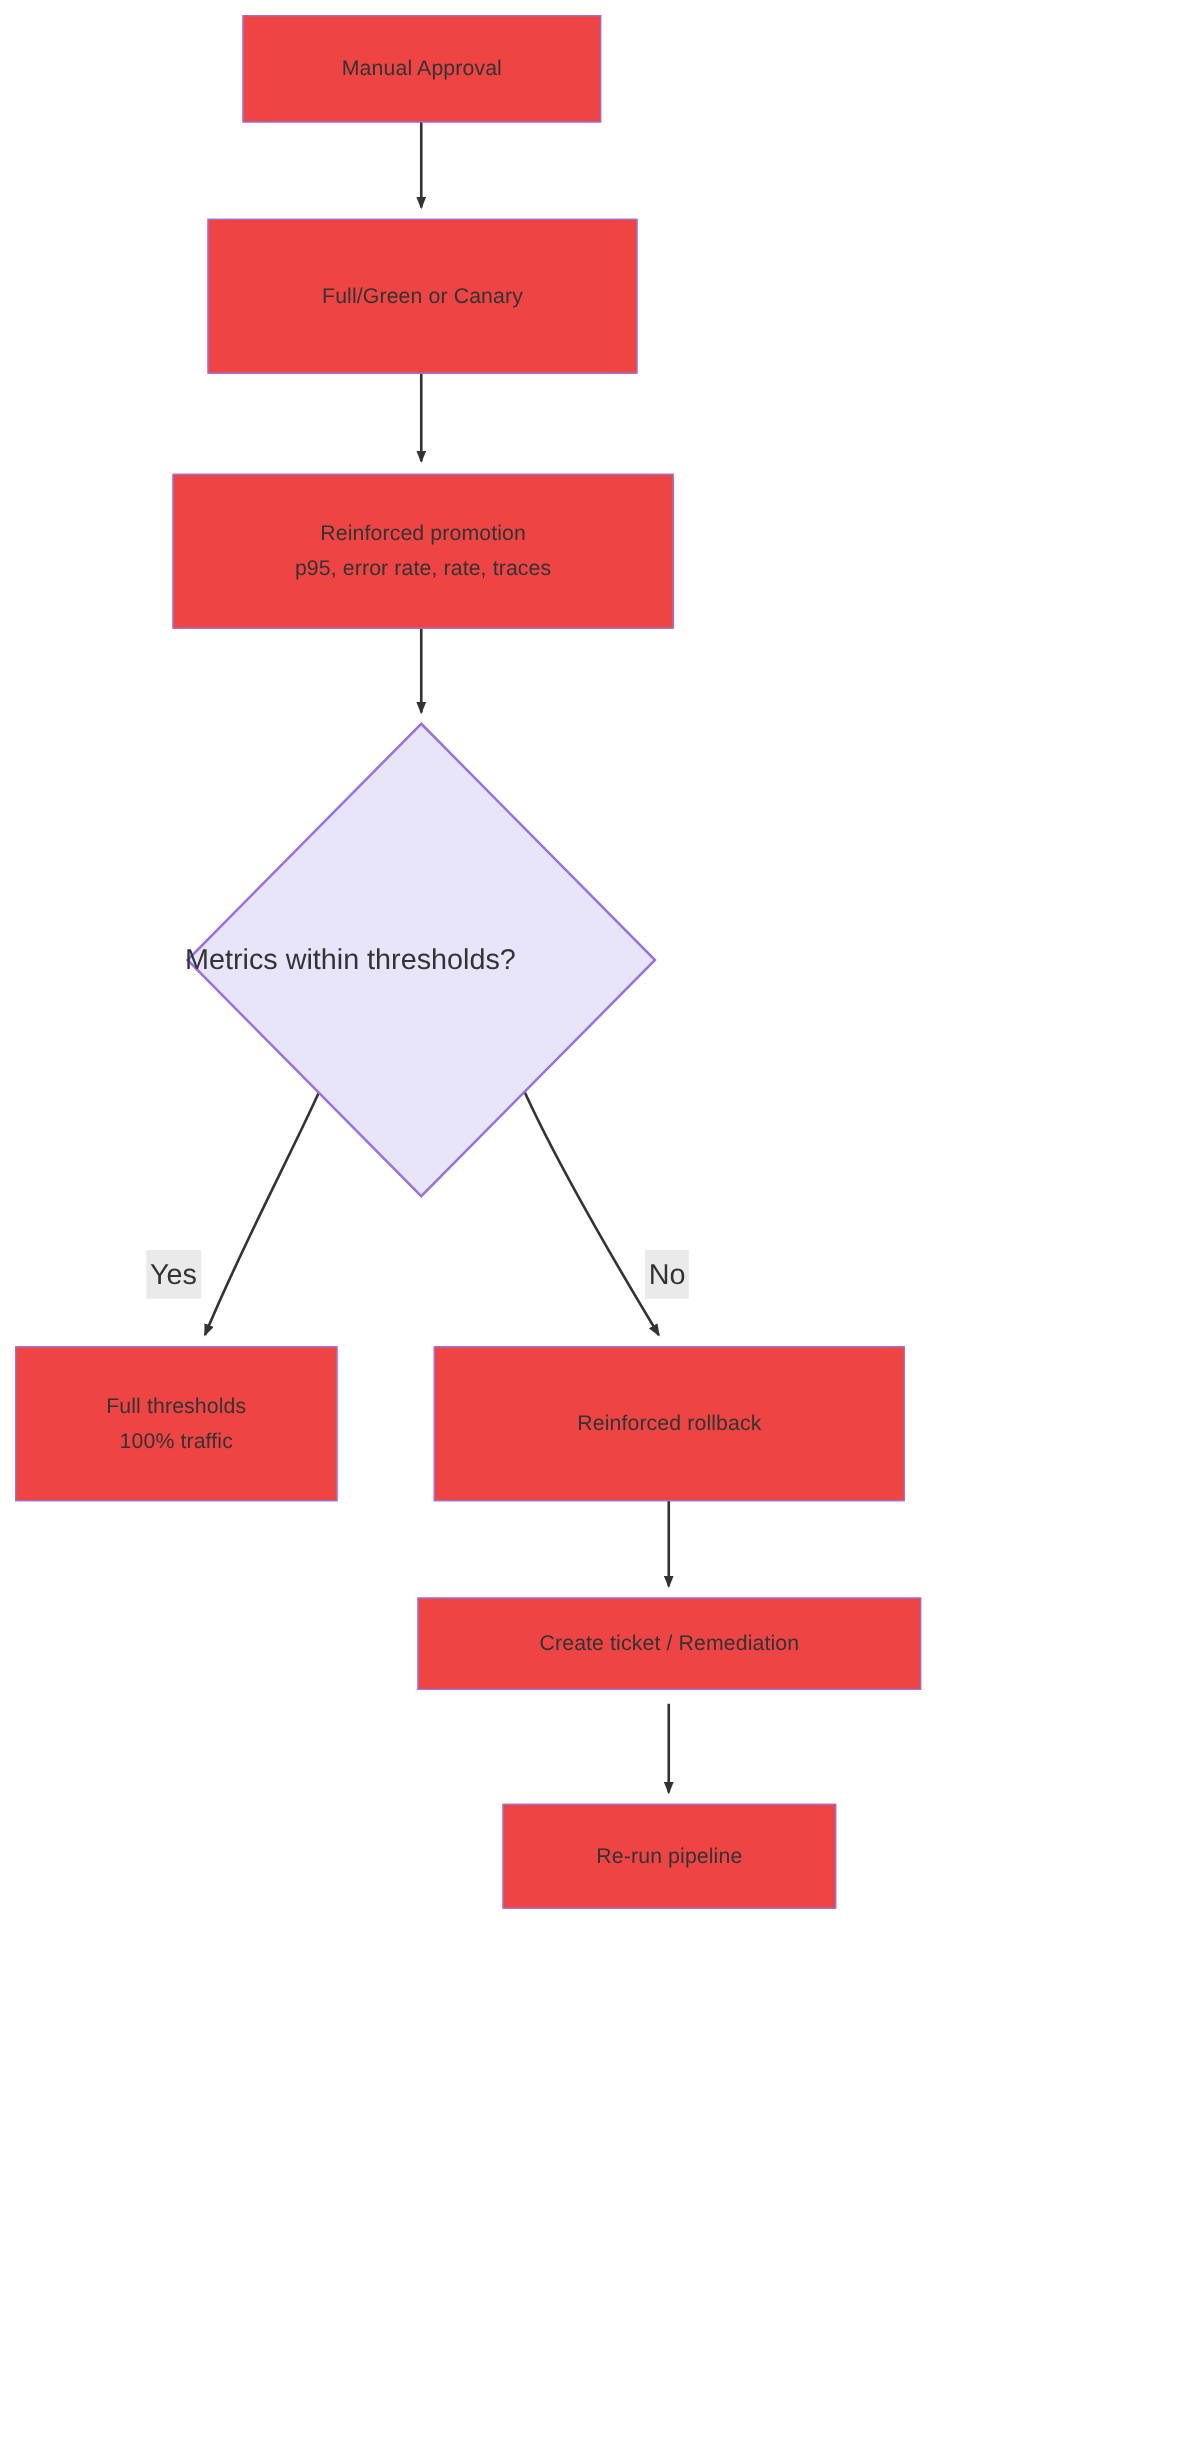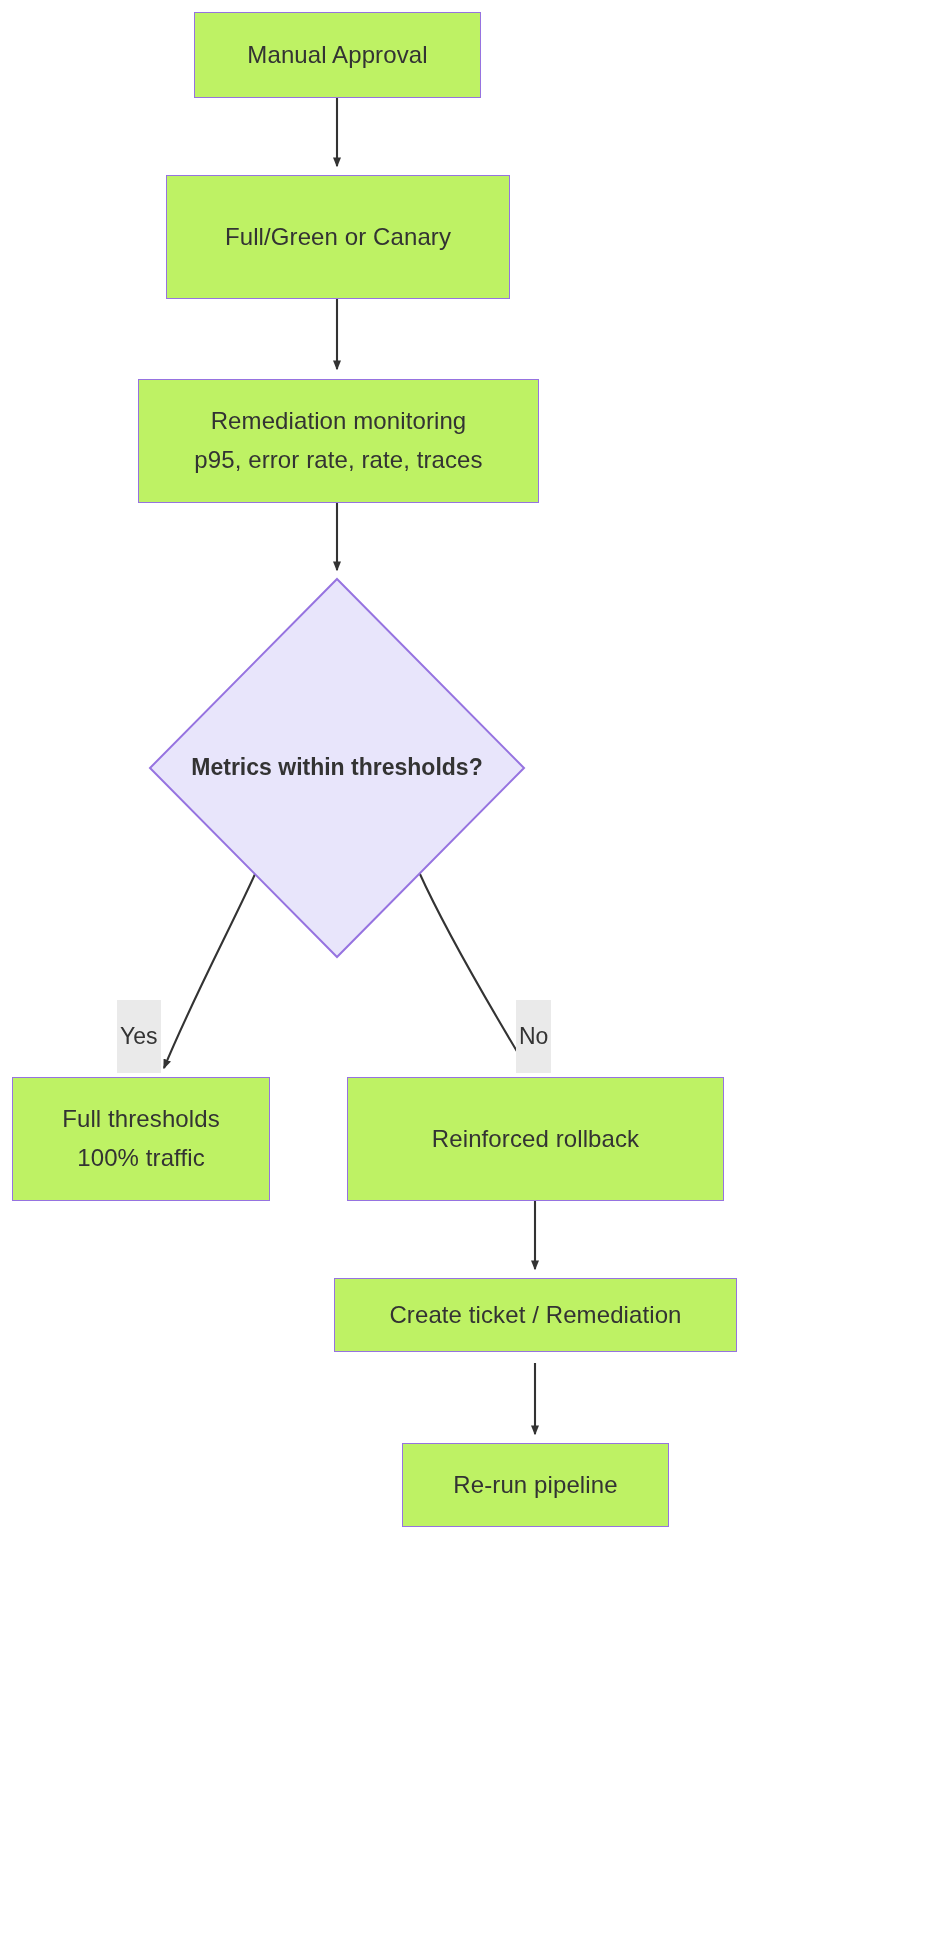--- a/index.html
+++ b/index.html
@@ -22,42 +22,41 @@
     position: absolute;
     left: 0;
     top: 0;
     width: 946px;
     height: 1950px;
     pointer-events: none;
   }
   .node {
     position: absolute;
     box-sizing: border-box;
-    background: #bef264;
+    background: #ef4444;
     border: 1.6px solid #9673e0;
     display: flex;
     flex-direction: column;
     align-items: center;
     justify-content: center;
     color: #333333;
-    font-size: 24px;
+    font-size: 17px;
     line-height: 1.62;
     text-align: center;
     letter-spacing: 0.1px;
     white-space: nowrap;
   }
   .node .line {
     display: block;
   }
   .decision {
     position: absolute;
     display: flex;
     align-items: center;
-    justify-content: center;
-    font-weight: bold;
+    justify-content: flex-start;
   }
   .decision .diamond-svg {
     position: absolute;
     left: 0;
     top: 0;
   }
   .decision .decision-label {
     position: relative;
     z-index: 2;
     color: #333333;
@@ -65,21 +64,21 @@
     line-height: 1.62;
     text-align: center;
     white-space: nowrap;
   }
   .edge-label {
     position: absolute;
     background: #eaeaea;
     color: #333333;
     font-size: 23px;
     line-height: 1.5;
-    padding: 19px 3px;
+    padding: 2px 3px;
     white-space: nowrap;
     text-align: center;
   }
 </style>
 </head>
 <body>
 
 <div id="diagram-root">
 
   <svg id="edge-layer" width="946" height="1950" viewBox="0 0 946 1950" xmlns="http://www.w3.org/2000/svg">
@@ -106,21 +105,21 @@
 
   <div class="node" style="left:194px; top:12px; width:287px; height:86px;">
     <span class="line">Manual Approval</span>
   </div>
 
   <div class="node" style="left:166px; top:175px; width:344px; height:124px;">
     <span class="line">Full/Green or Canary</span>
   </div>
 
   <div class="node" style="left:138px; top:379px; width:401px; height:124px;">
-    <span class="line">Remediation monitoring</span>
+    <span class="line">Reinforced promotion</span>
     <span class="line">p95, error rate, rate, traces</span>
   </div>
 
   <div class="decision" style="left:148px; top:577px; width:378px; height:382px;">
     <svg class="diamond-svg" width="378" height="382" viewBox="0 0 378 382" xmlns="http://www.w3.org/2000/svg">
       <polygon points="189,2 376,191 189,380 2,191" fill="#e8e5fb" stroke="#9673e0" stroke-width="2"></polygon>
     </svg>
     <span class="decision-label">Metrics within thresholds?</span>
   </div>
 

